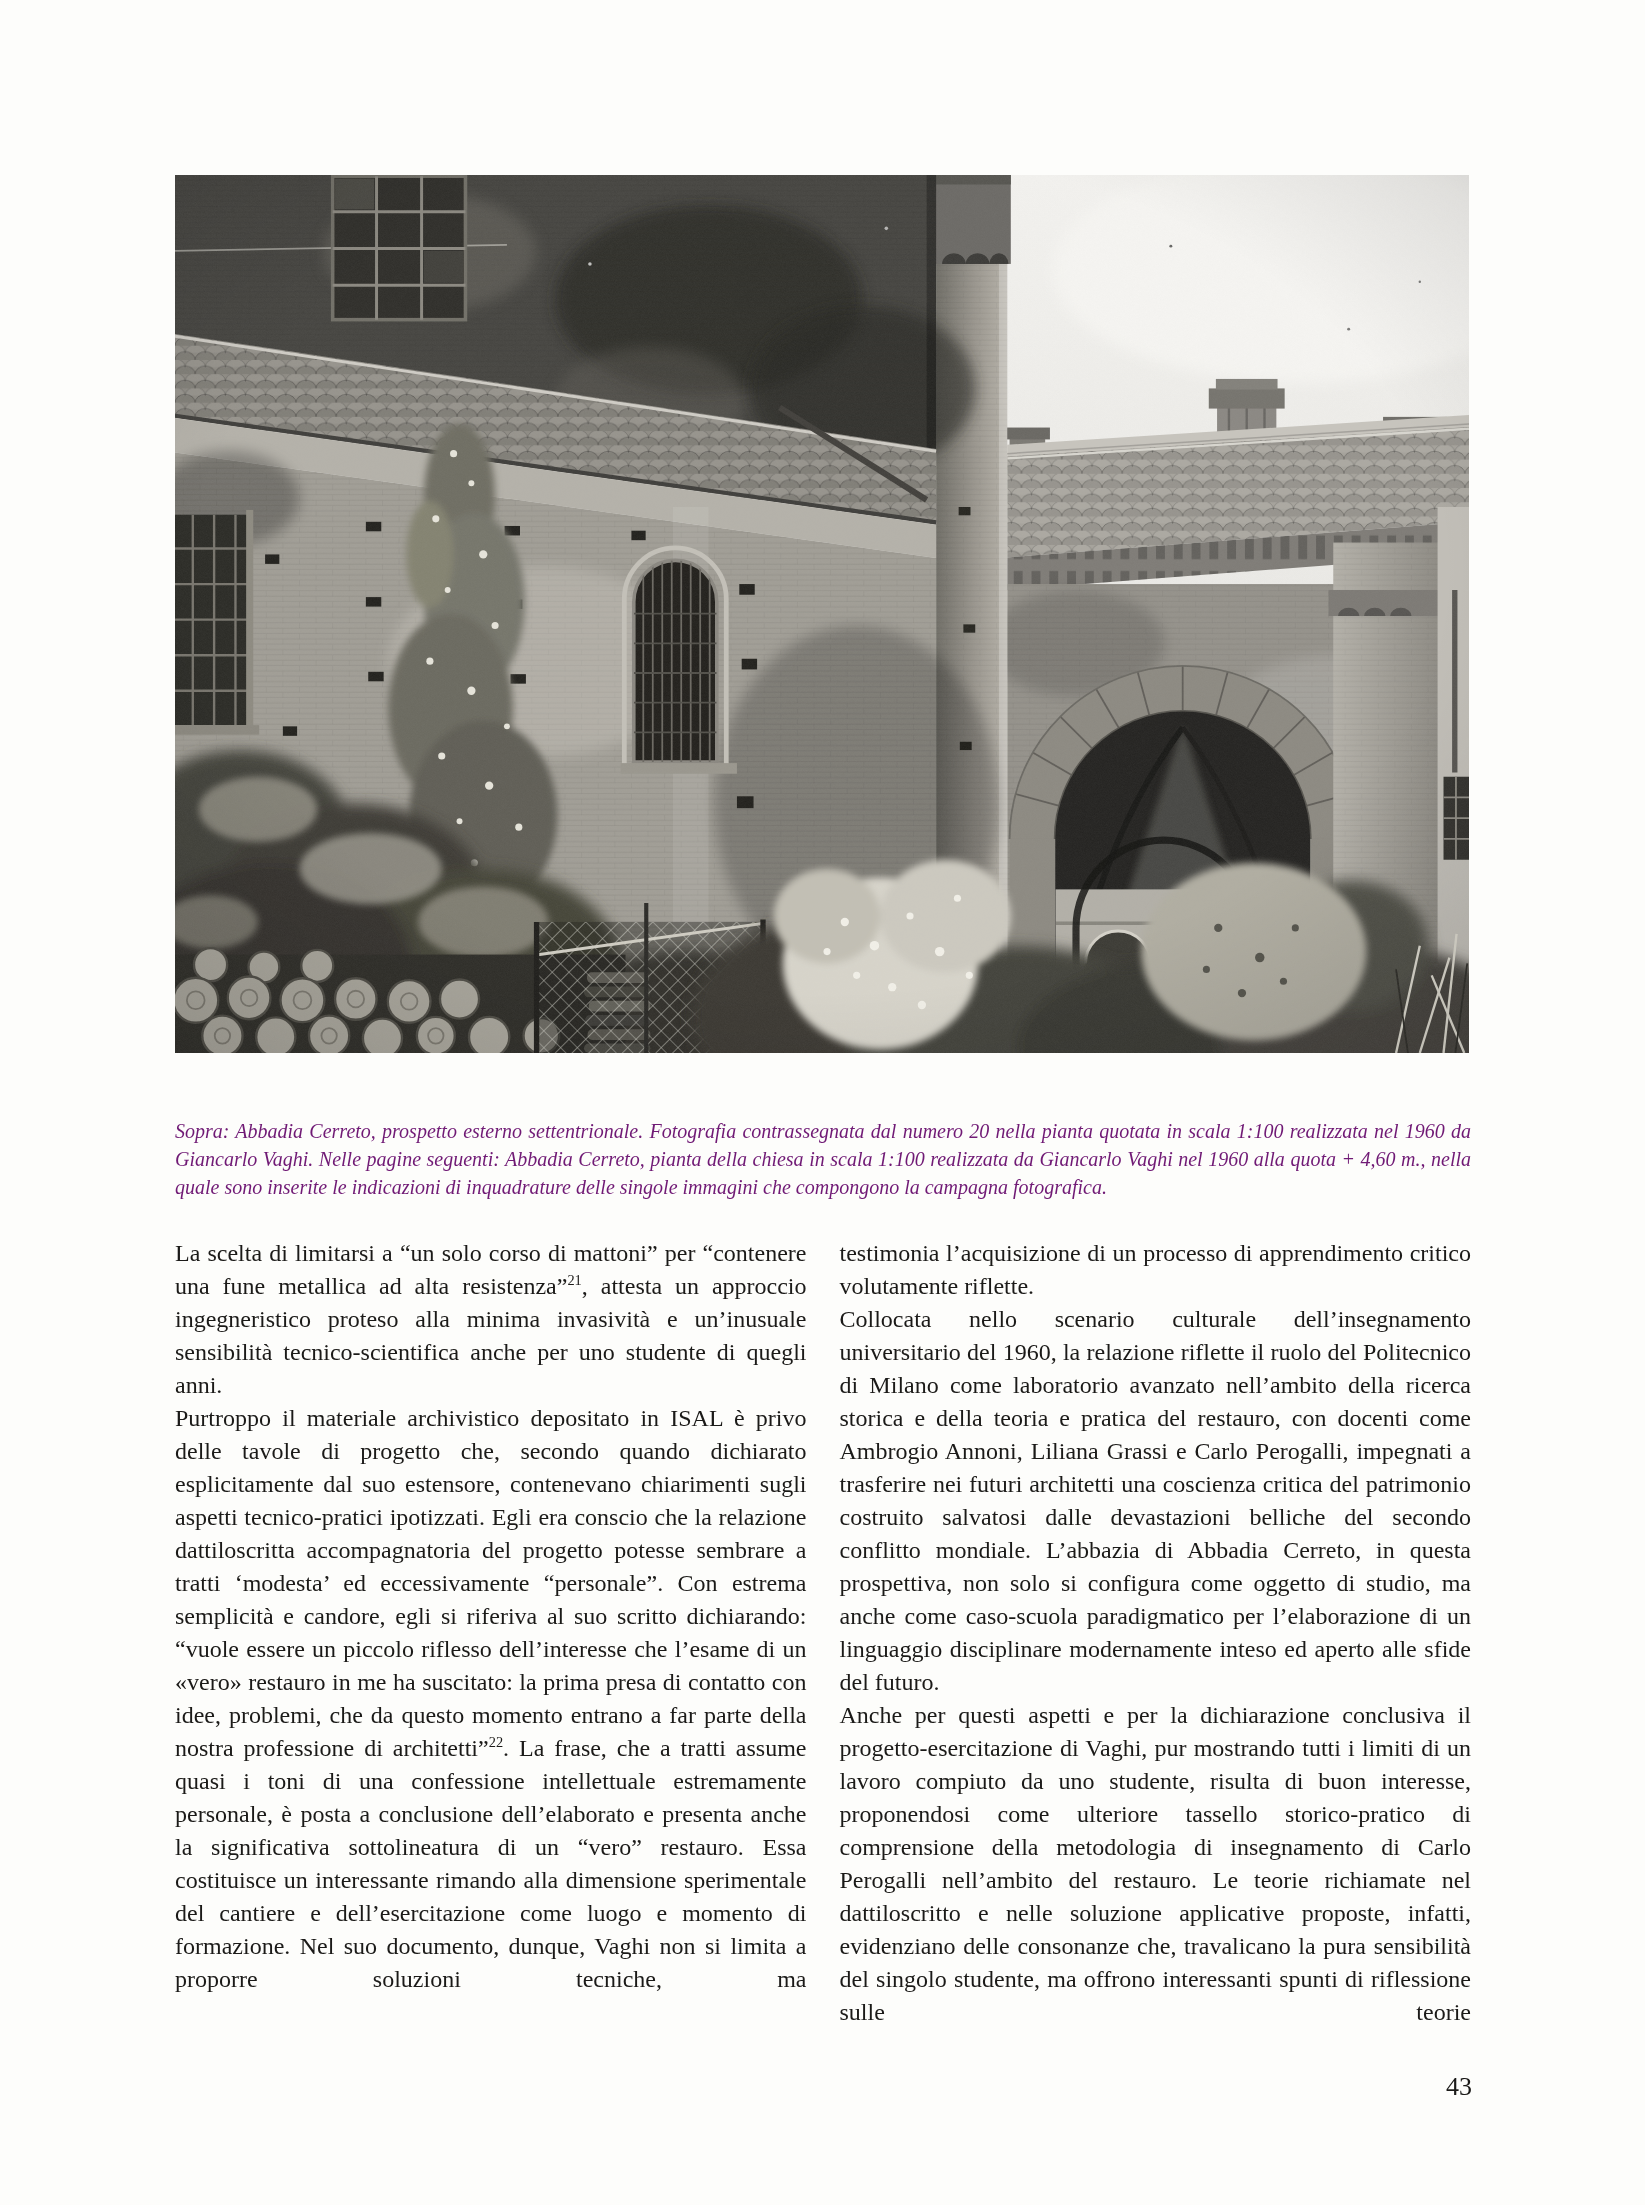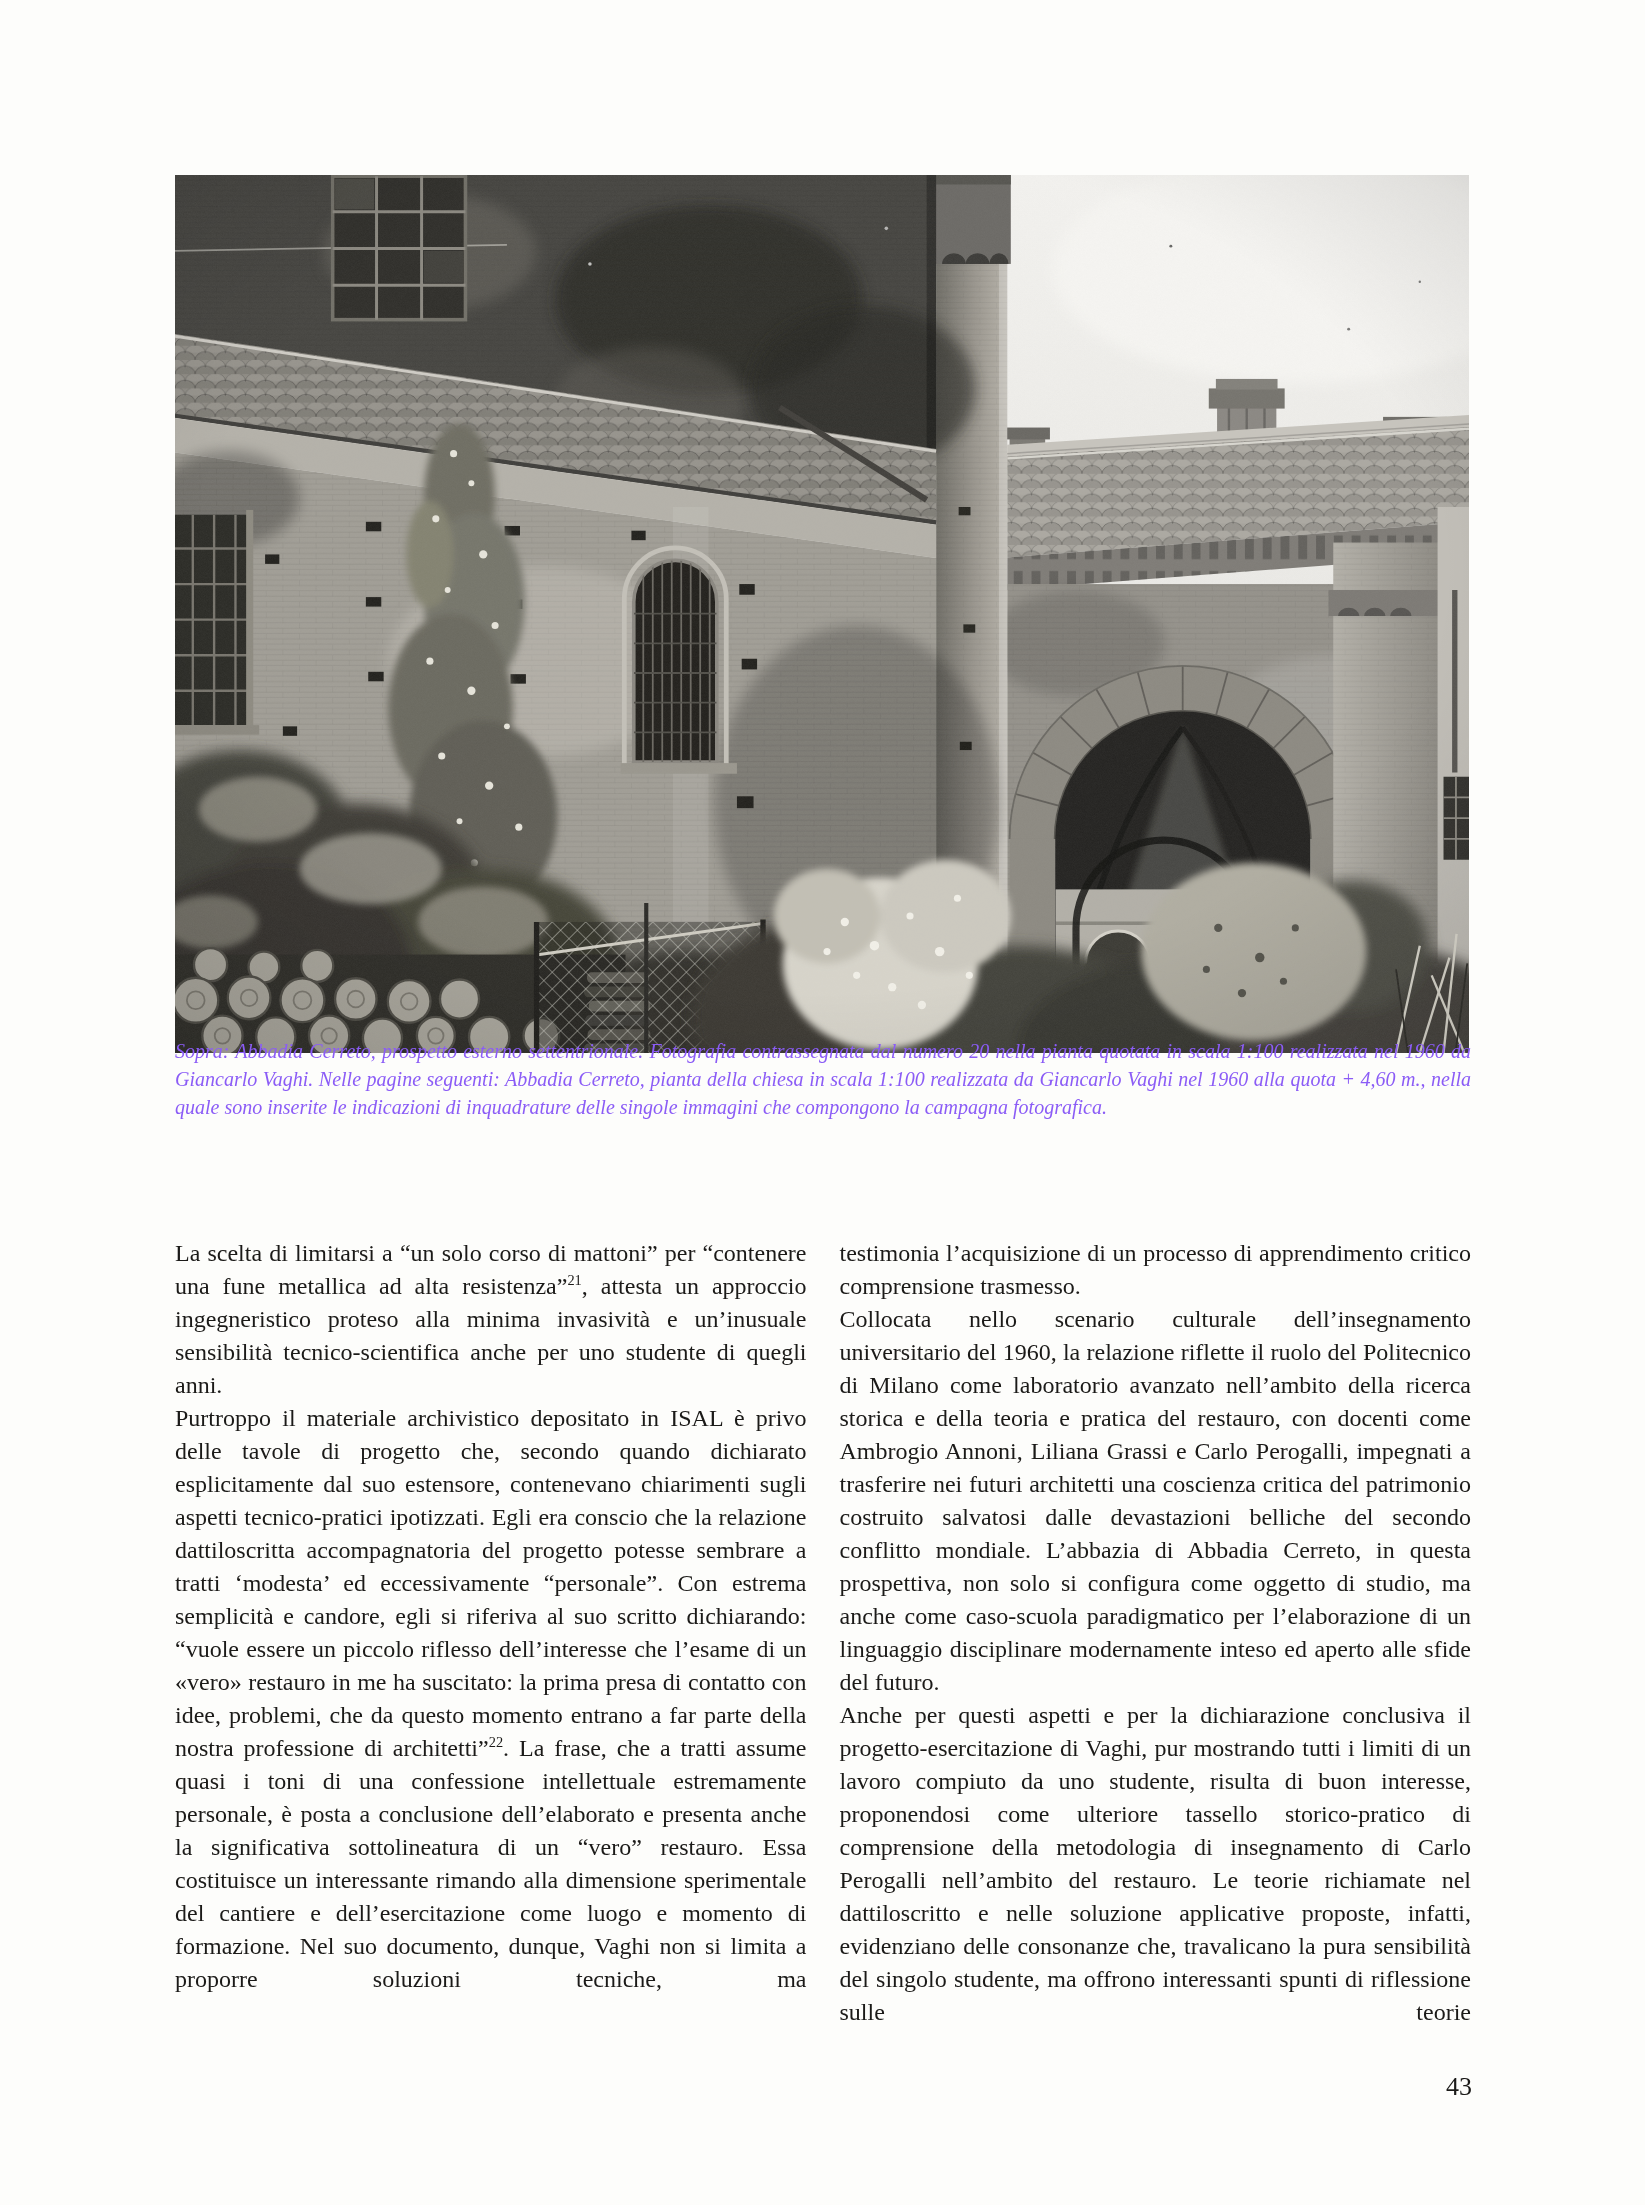--- a/index.html
+++ b/index.html
@@ -11,23 +11,23 @@
     -webkit-font-smoothing:antialiased;
   }
   .page{position:absolute;inset:0;}
   figure{margin:0;}
   .photo{
     position:absolute;left:175px;top:175px;width:1294px;height:878px;
     background:#e9e8e5;overflow:hidden;
   }
   .photo svg{display:block;width:100%;height:100%;}
   .caption{
-    position:absolute;left:175px;top:1037px;width:1296px;
+    position:absolute;left:175px;top:1117px;width:1296px;
     font-style:italic;font-size:20px;line-height:28px;
-    text-align:justify;color:#8b5cf6;
+    text-align:justify;color:#701a75;
   }
   .columns{
     position:absolute;left:175px;top:1237px;width:1296px;
     display:flex;gap:33px;
   }
   .col{
     width:632px;font-size:24px;line-height:33px;
     text-align:justify;text-justify:inter-word;
   }
   .col p{margin:0;}
@@ -415,21 +415,21 @@
     </div>
     <figcaption class="caption">Sopra: Abbadia Cerreto, prospetto esterno settentrionale. Fotografia contrassegnata dal numero 20 nella pianta quotata in scala 1:100 realizzata nel 1960 da Giancarlo Vaghi. Nelle pagine seguenti: Abbadia Cerreto, pianta della chiesa in scala 1:100 realizzata da Giancarlo Vaghi nel 1960 alla quota + 4,60 m., nella quale sono inserite le indicazioni di inquadrature delle singole immagini che compongono la campagna fotografica.</figcaption>
   </figure>
 
   <main class="columns">
     <div class="col" id="col-left">
         <p>La scelta di limitarsi a “un solo corso di mattoni” per “contenere una fune metallica ad alta resistenza”<sup>21</sup>, attesta un approccio ingegneristico proteso alla minima invasività e un’inusuale sensibilità tecnico-scientifica anche per uno studente di quegli anni.</p>
         <p class="cont">Purtroppo il materiale archivistico depositato in ISAL è privo delle tavole di progetto che, secondo quando dichiarato esplicitamente dal suo estensore, contenevano chiarimenti sugli aspetti tecnico-pratici ipotizzati. Egli era conscio che la relazione dattiloscritta accompagnatoria del progetto potesse sembrare a tratti ‘modesta’ ed eccessivamente “personale”. Con estrema semplicità e candore, egli si riferiva al suo scritto dichiarando: “vuole essere un piccolo riflesso dell’interesse che l’esame di un «vero» restauro in me ha suscitato: la prima presa di contatto con idee, problemi, che da questo momento entrano a far parte della nostra professione di architetti”<sup>22</sup>. La frase, che a tratti assume quasi i toni di una confessione intellettuale estremamente personale, è posta a conclusione dell’elaborato e presenta anche la significativa sottolineatura di un “vero” restauro. Essa costituisce un interessante rimando alla dimensione sperimentale del cantiere e dell’esercitazione come luogo e momento di formazione. Nel suo documento, dunque, Vaghi non si limita a proporre soluzioni tecniche, ma</p>
       </div>
     <div class="col" id="col-right">
-        <p>testimonia l’acquisizione di un processo di apprendimento critico comprensione trasmesso.</p>
+        <p>testimonia l’acquisizione di un processo di apprendimento critico volutamente riflette.</p>
         <p>Collocata nello scenario culturale dell’insegnamento universitario del 1960, la relazione riflette il ruolo del Politecnico di Milano come laboratorio avanzato nell’ambito della ricerca storica e della teoria e pratica del restauro, con docenti come Ambrogio Annoni, Liliana Grassi e Carlo Perogalli, impegnati a trasferire nei futuri architetti una coscienza critica del patrimonio costruito salvatosi dalle devastazioni belliche del secondo conflitto mondiale. L’abbazia di Abbadia Cerreto, in questa prospettiva, non solo si configura come oggetto di studio, ma anche come caso-scuola paradigmatico per l’elaborazione di un linguaggio disciplinare modernamente inteso ed aperto alle sfide del futuro.</p>
         <p class="cont">Anche per questi aspetti e per la dichiarazione conclusiva il progetto-esercitazione di Vaghi, pur mostrando tutti i limiti di un lavoro compiuto da uno studente, risulta di buon interesse, proponendosi come ulteriore tassello storico-pratico di comprensione della metodologia di insegnamento di Carlo Perogalli nell’ambito del restauro. Le teorie richiamate nel dattiloscritto e nelle soluzione applicative proposte, infatti, evidenziano delle consonanze che, travalicano la pura sensibilità del singolo studente, ma offrono interessanti spunti di riflessione sulle teorie</p>
       </div>
   </main>
 
   <div class="pageno">43</div>
 
 </div>
 
 

